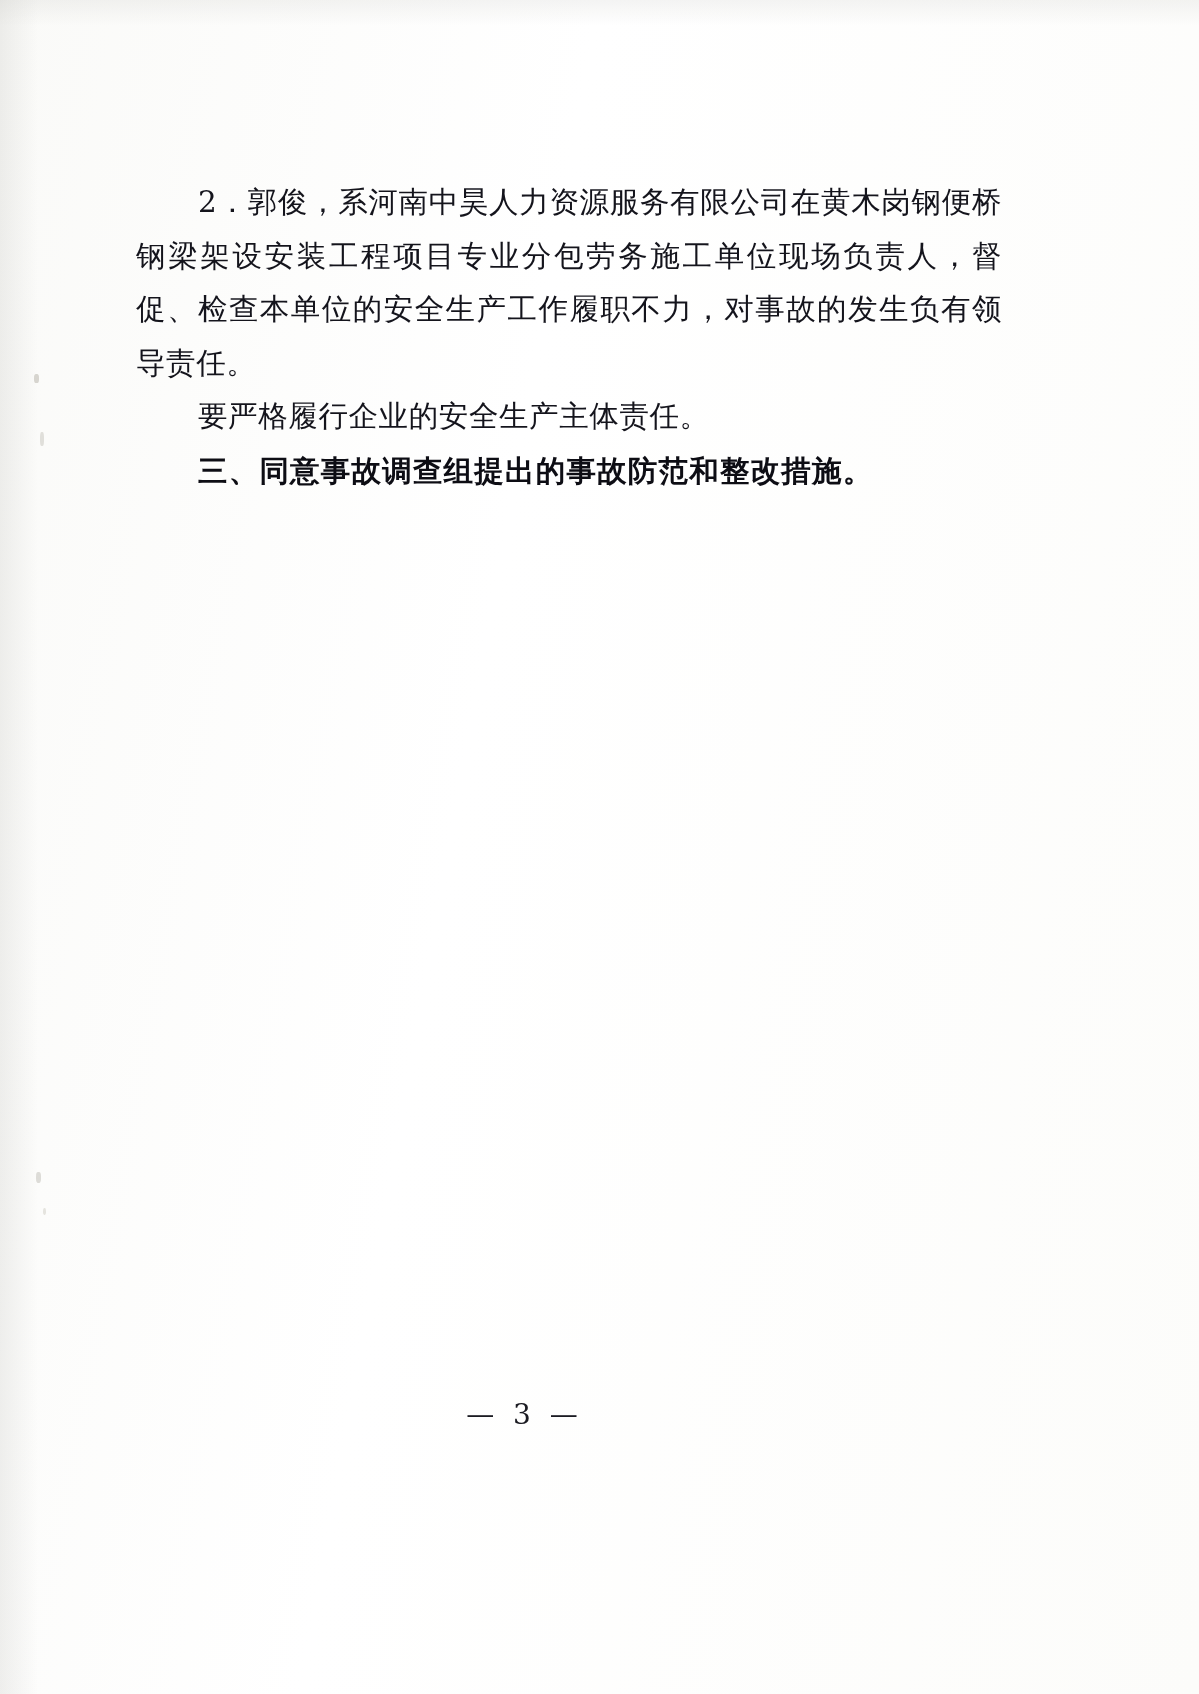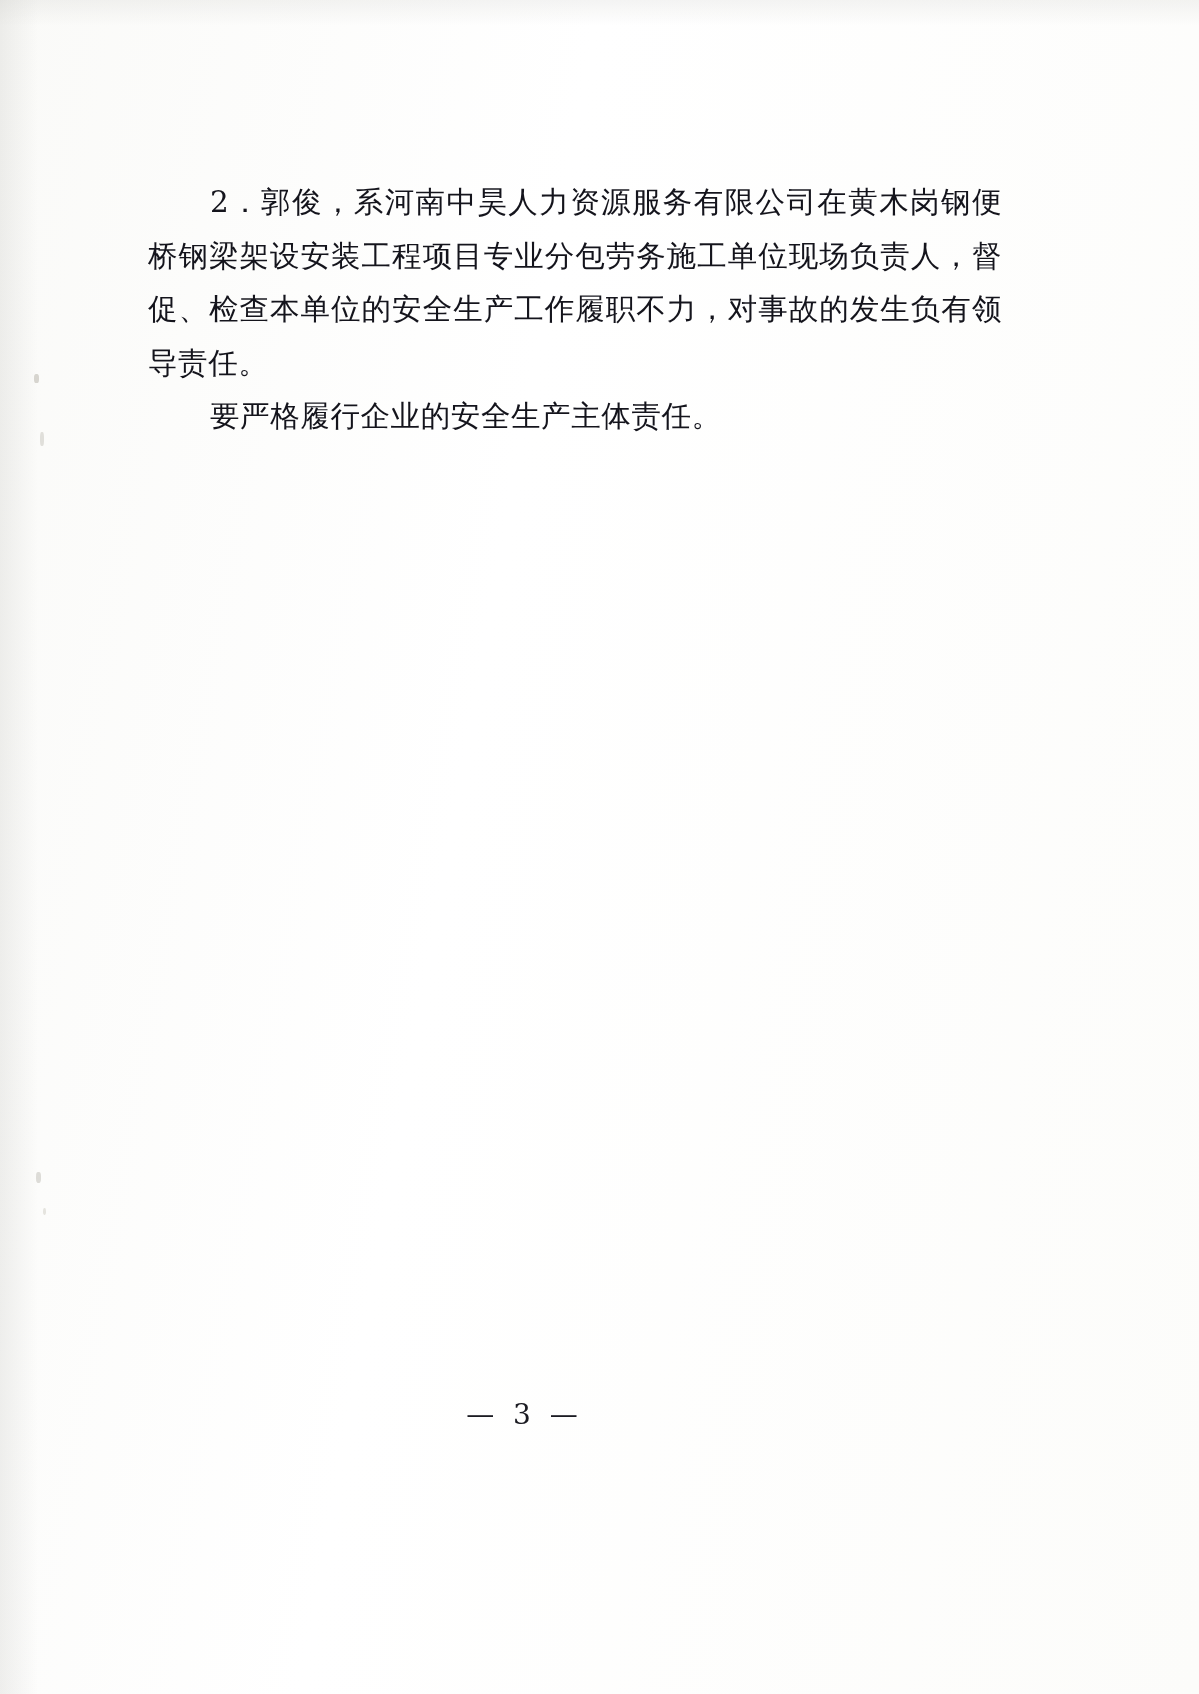--- a/index.html
+++ b/index.html
@@ -53,21 +53,21 @@
   }
 
   .content {
     position: absolute;
     left: 136px;
     top: 176px;
     width: 866px;
   }
 
   p.para {
-    margin: 0 0 0 12px;
+    margin: 0 0 0 0;
     font-size: 29.5px;
     line-height: 53.5px;
     letter-spacing: 0.6px;
     text-align: justify;
     text-justify: inter-ideograph;
     color: #14141c;
   }
   p.indent2 {
     text-indent: 62px;
   }
@@ -106,20 +106,21 @@
   <div class="speck" style="left:40px; top:432px; width:4px; height:14px; opacity:0.4;"></div>
   <div class="speck" style="left:36px; top:1172px; width:5px; height:11px; opacity:0.45;"></div>
   <div class="speck" style="left:43px; top:1208px; width:3px; height:7px; opacity:0.35;"></div>
 
   <div class="content">
 
     <p class="para indent2">2．郭俊，系河南中昊人力资源服务有限公司在黄木岗钢便桥钢梁架设安装工程项目专业分包劳务施工单位现场负责人，督促、检查本单位的安全生产工作履职不力，对事故的发生负有领导责任。</p>
 
     <p class="para indent2">要严格履行企业的安全生产主体责任。</p>
 
+    <p class="para heading">三、同意事故调查组提出的事故防范和整改措施。</p>
 
 
 
 
   </div>
 
   <div class="footer">
     <span class="page-number">— 3 —</span>
   </div>
 </div>

